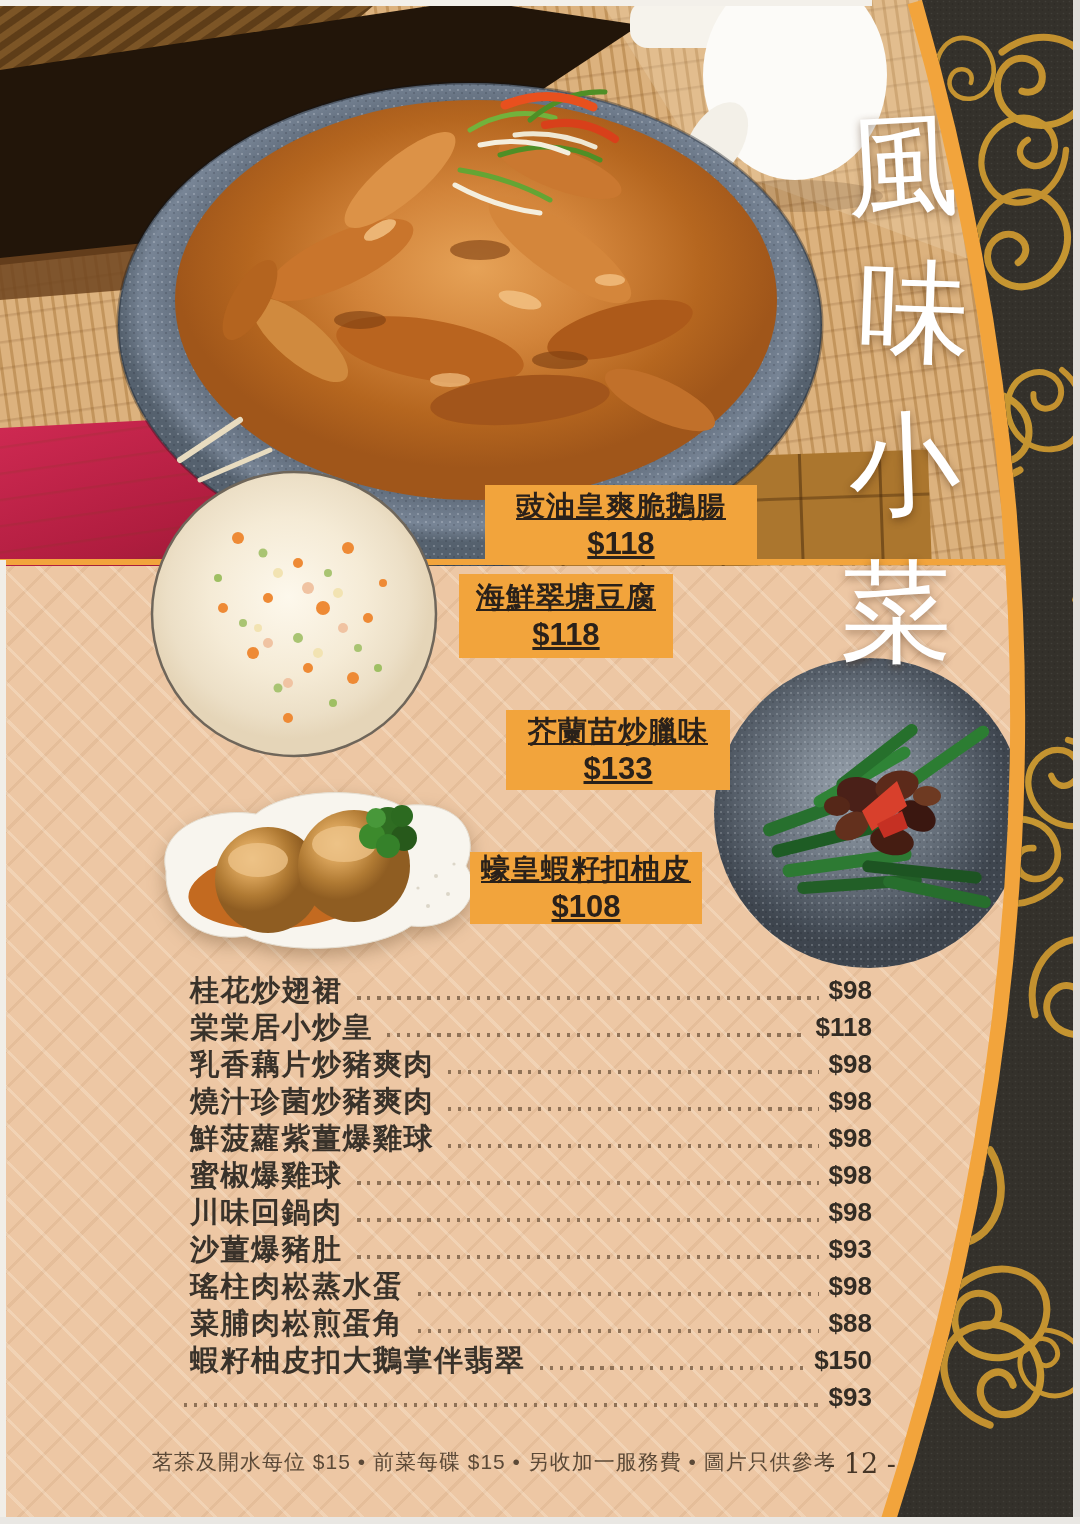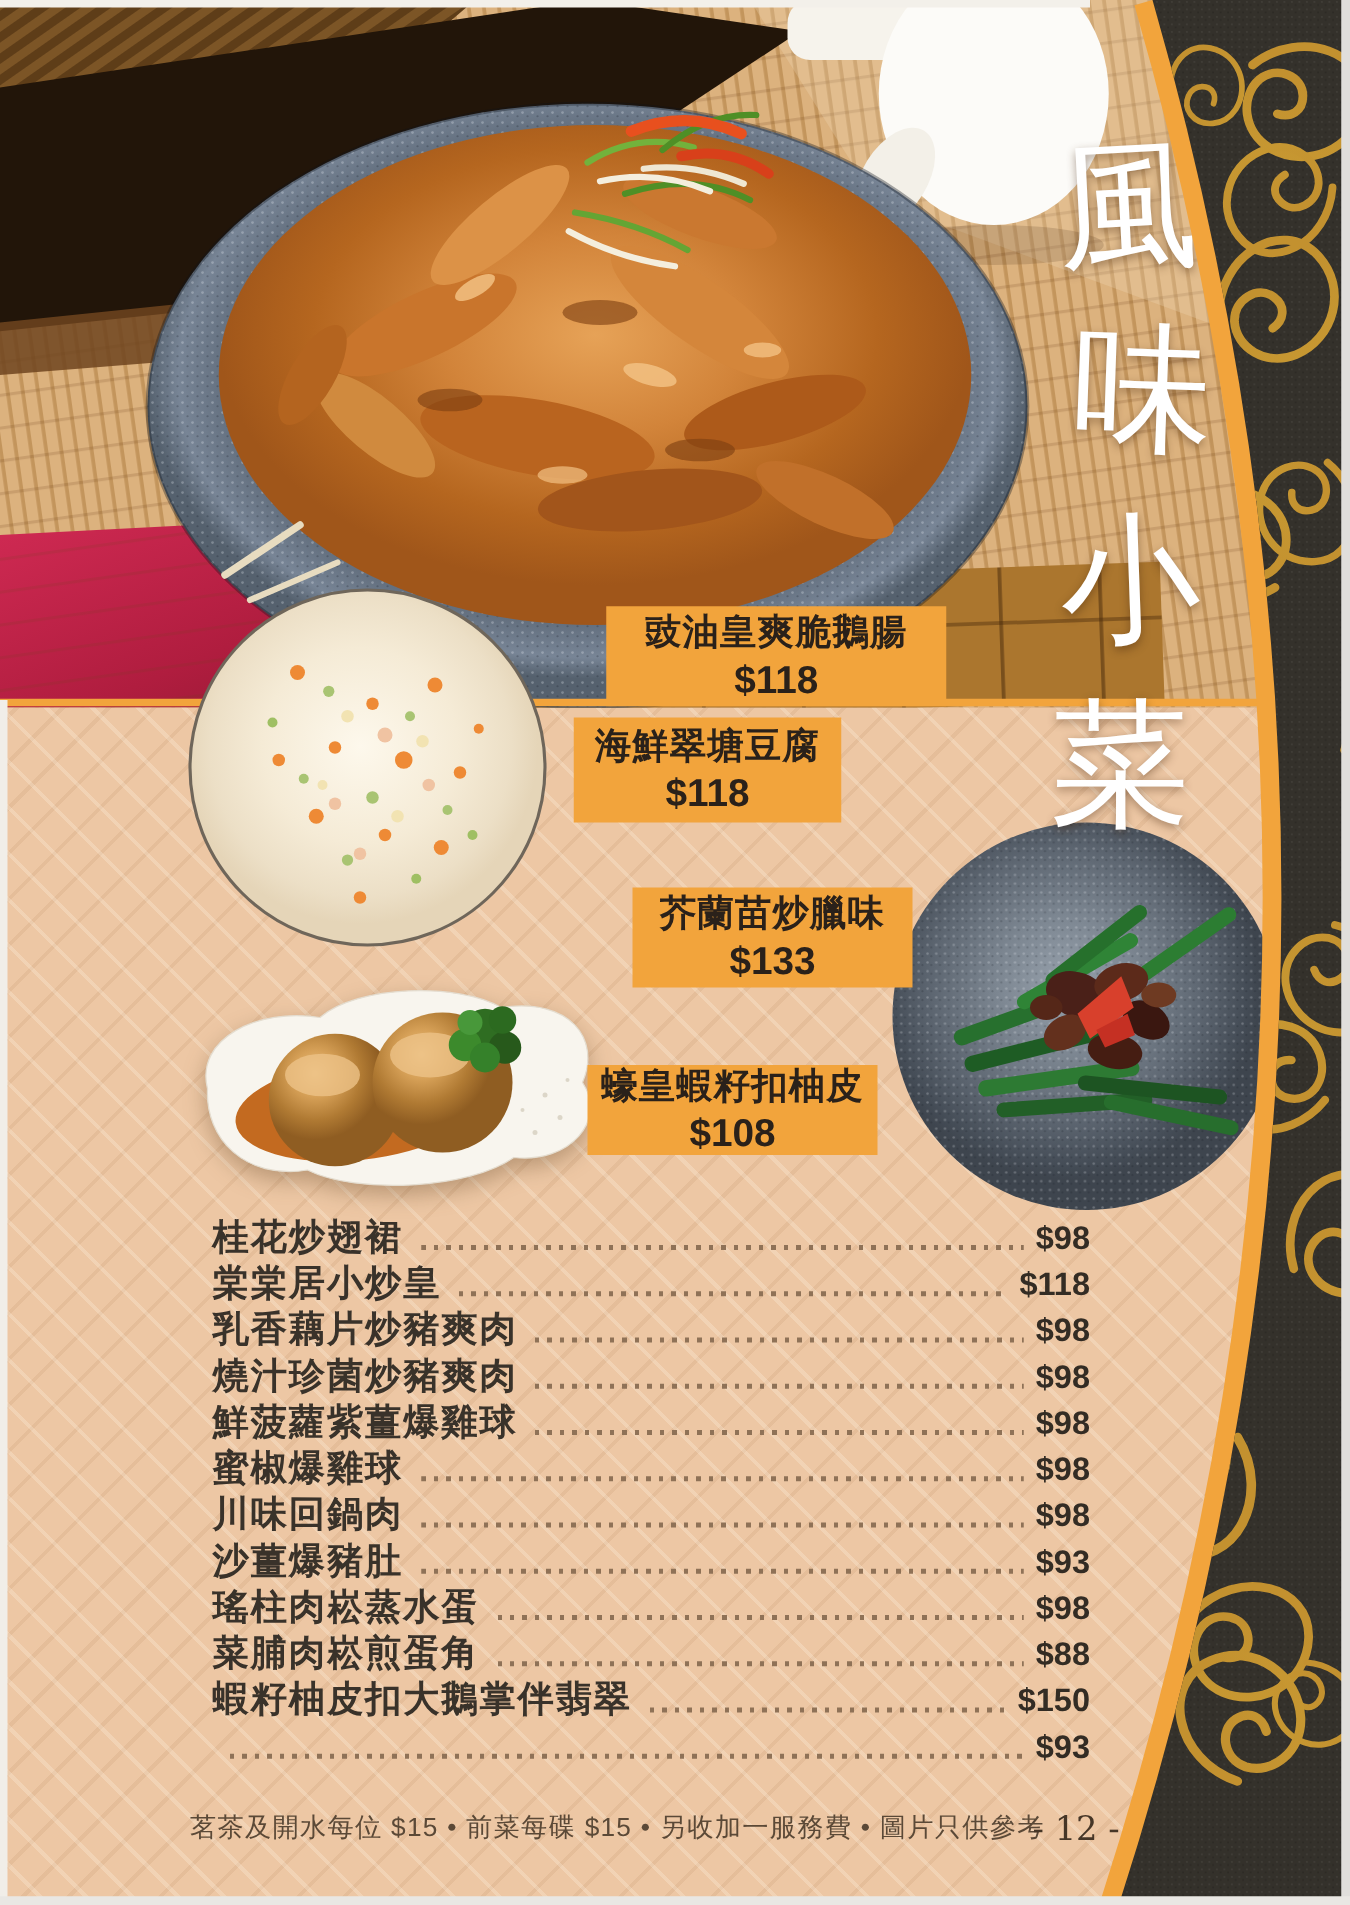--- a/index.html
+++ b/index.html
@@ -11,30 +11,30 @@
       repeating-linear-gradient(-45deg, rgba(170,120,75,.12) 0 3px, transparent 3px 26px);}
   .photo{position:absolute;left:0;top:0;z-index:0;}
   .divider{position:absolute;left:0;top:559px;width:1030px;height:6px;background:var(--accent,#f2a43c);z-index:1;}
   .dish{position:absolute;z-index:2;}
   .dish svg{display:block;}
   .cloud svg{filter:drop-shadow(0 7px 9px rgba(90,60,30,.35));}
   .tofu{left:148px;top:468px;}
   .cloud{left:136px;top:776px;}
   .greens{left:712px;top:656px;}
   .tag{position:absolute;z-index:3;background:var(--accent,#f2a43c);color:#2a211a;text-align:center;
-    display:flex;flex-direction:column;justify-content:center;font-weight:700;}
+    display:flex;flex-direction:column;justify-content:center;font-weight:700;text-decoration:underline;}
   .tag .t-name{font-size:29px;line-height:37px;letter-spacing:1px;white-space:nowrap;}
   .tag .t-price{font-size:31px;line-height:37px;}
   .tag1{left:485px;top:485px;width:272px;height:80px;}
   .tag2{left:459px;top:574px;width:214px;height:84px;}
   .tag3{left:506px;top:710px;width:224px;height:80px;}
   .tag4{left:470px;top:852px;width:232px;height:72px;}
   .menu-list{position:absolute;left:170px;top:972px;width:702px;z-index:3;}
   .menu-row{display:flex;align-items:flex-end;height:37px;}
-  .mi-name{font-size:29px;font-weight:700;color:var(--text-dark,#39322a);letter-spacing:1.5px;line-height:37px;white-space:nowrap;}
+  .mi-name{font-size:29px;font-weight:700;color:var(--text-dark,#39322a);letter-spacing:1.5px;line-height:37px;white-space:nowrap;margin-left:20px;}
   .mi-leader{flex:1;height:4px;margin:0 10px 9px 14px;
     background:repeating-linear-gradient(90deg,var(--leader-dot,#8f7257) 0 3.5px,transparent 3.5px 10px);}
   .mi-price{font-size:26px;font-weight:700;color:var(--price-dark,#332c24);line-height:37px;}
   .vtitle{position:absolute;z-index:4;color:var(--title-color,#fff);
     font-family:"DejaVu Serif",serif;font-size:112px;line-height:1;
     text-shadow:0 3px 8px rgba(70,40,15,.45);}
   .tc1{left:846px;top:110px;transform:rotate(-3deg);}
   .tc2{left:858px;top:256px;transform:rotate(2deg);}
   .tc3{left:848px;top:408px;transform:rotate(-2deg);}
   .tc4{left:840px;top:556px;}

